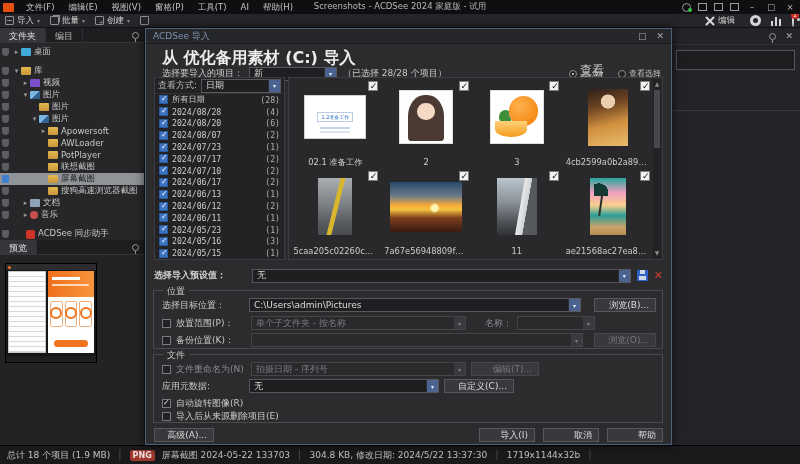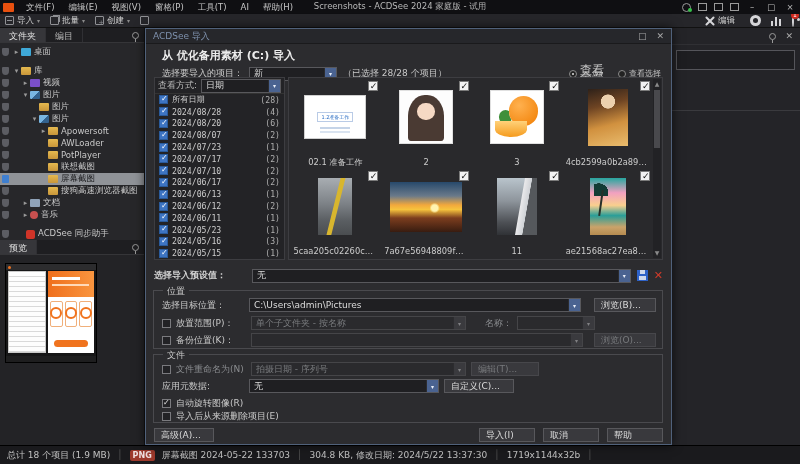--- a/index.html
+++ b/index.html
@@ -90,21 +90,21 @@
 
   
   #statusbar { position:absolute; left:0; right:0; bottom:0; height:19px; background:#1a1a1d; border-top:1px solid #000; display:flex; align-items:center; gap:7px; padding:0 7px; font-size:9px; color:#c2c2c2; z-index:6; }
   .sep { color:#555; }
   .fbadge { background:#9c392c; color:#f0e0e0; font-weight:bold; font-size:8px; padding:0 3px; border-radius:2px; line-height:11px; }
 
   
   #dialog { position:absolute; left:145px; top:28px; width:527px; height:417px; background:#2c2c2f; border:1px solid #50617a; box-shadow:0 0 10px rgba(0,0,0,.7); z-index:10; }
   .dlg-title { position:absolute; left:0; top:0; right:0; height:15px; background:#26272b; border-bottom:1px solid #1a1a1c; display:flex; align-items:center; padding:0 7px; color:#7e91ad; }
   .dlg-ctrl { margin-left:auto; display:flex; gap:10px; color:#a8a8a8; }
-  .dlg-header { position:absolute; left:16px; top:19px; font-size:11px; font-weight:bold; color:#ededed; }
+  .dlg-header { position:absolute; left:16px; top:19px; font-size:16px; font-weight:bold; color:#ededed; }
   .sel-row { position:absolute; left:16px; top:37px; right:10px; height:15px; display:flex; align-items:center; gap:6px; color:#c9c9c9; }
 
   .dd { background:#1f1f22; border:1px solid #58585c; height:14px; display:flex; align-items:center; padding:0 15px 0 4px; color:#dcdcdc; position:relative; white-space:nowrap; overflow:hidden; }
   .dd .da { position:absolute; right:0; top:0; bottom:0; width:12px; background:#4a6391; border-left:1px solid #2c2c2f; color:#e8eef8; font-size:6px; display:flex; align-items:center; justify-content:center; }
   .dd .da::before { content:'▾'; }
   .dd.dis { background:#2a2a2d; border-color:#454548; color:#797b7e; }
   .dd.dis .da { background:#3a3a3e; color:#808083; }
 
   .rgroup { margin-left:auto; display:flex; align-items:center; gap:10px; }
   .ritem { display:flex; align-items:center; gap:3px; }
@@ -172,21 +172,21 @@
   .legend { position:absolute; top:-6px; left:9px; background:#2c2c2f; padding:0 4px; color:#c9c9c9; }
   .grow { position:absolute; left:8px; right:6px; height:14px; display:flex; align-items:center; gap:5px; color:#c9c9c9; }
   .grow .lab { flex:none; }
   .grow .lab.dim { color:#8a8c8f; }
   #g-loc { top:261px; height:59px; }
   #g-file { top:325px; height:69px; }
 
   .cbx { width:9px; height:9px; border:1px solid #7a7a7e; background:#222225; flex:none; position:relative; }
   .cbx.on::after { content:'✓'; position:absolute; left:0; top:-2px; color:#e2e2e2; font-size:8px; }
 
-  .btn { background:#39393d; border:1px solid #58585c; border-radius:0; color:#dcdcdc; text-align:left; height:14px; line-height:12px; padding:0 6px; white-space:nowrap; }
+  .btn { background:#39393d; border:1px solid #58585c; border-radius:0; color:#dcdcdc; text-align:right; height:14px; line-height:12px; padding:0 6px; white-space:nowrap; }
   .btn.dis { color:#77797c; border-color:#47474b; }
   .bottom-row { position:absolute; left:8px; right:8px; top:398px; height:15px; display:flex; align-items:center; }
   .bgroup { margin-left:auto; display:flex; gap:8px; }
   .bgroup .btn { width:56px; }
 </style>
 </head>
 <body>
 
 <div id="titlebar">
   <span class="logo"></span>

